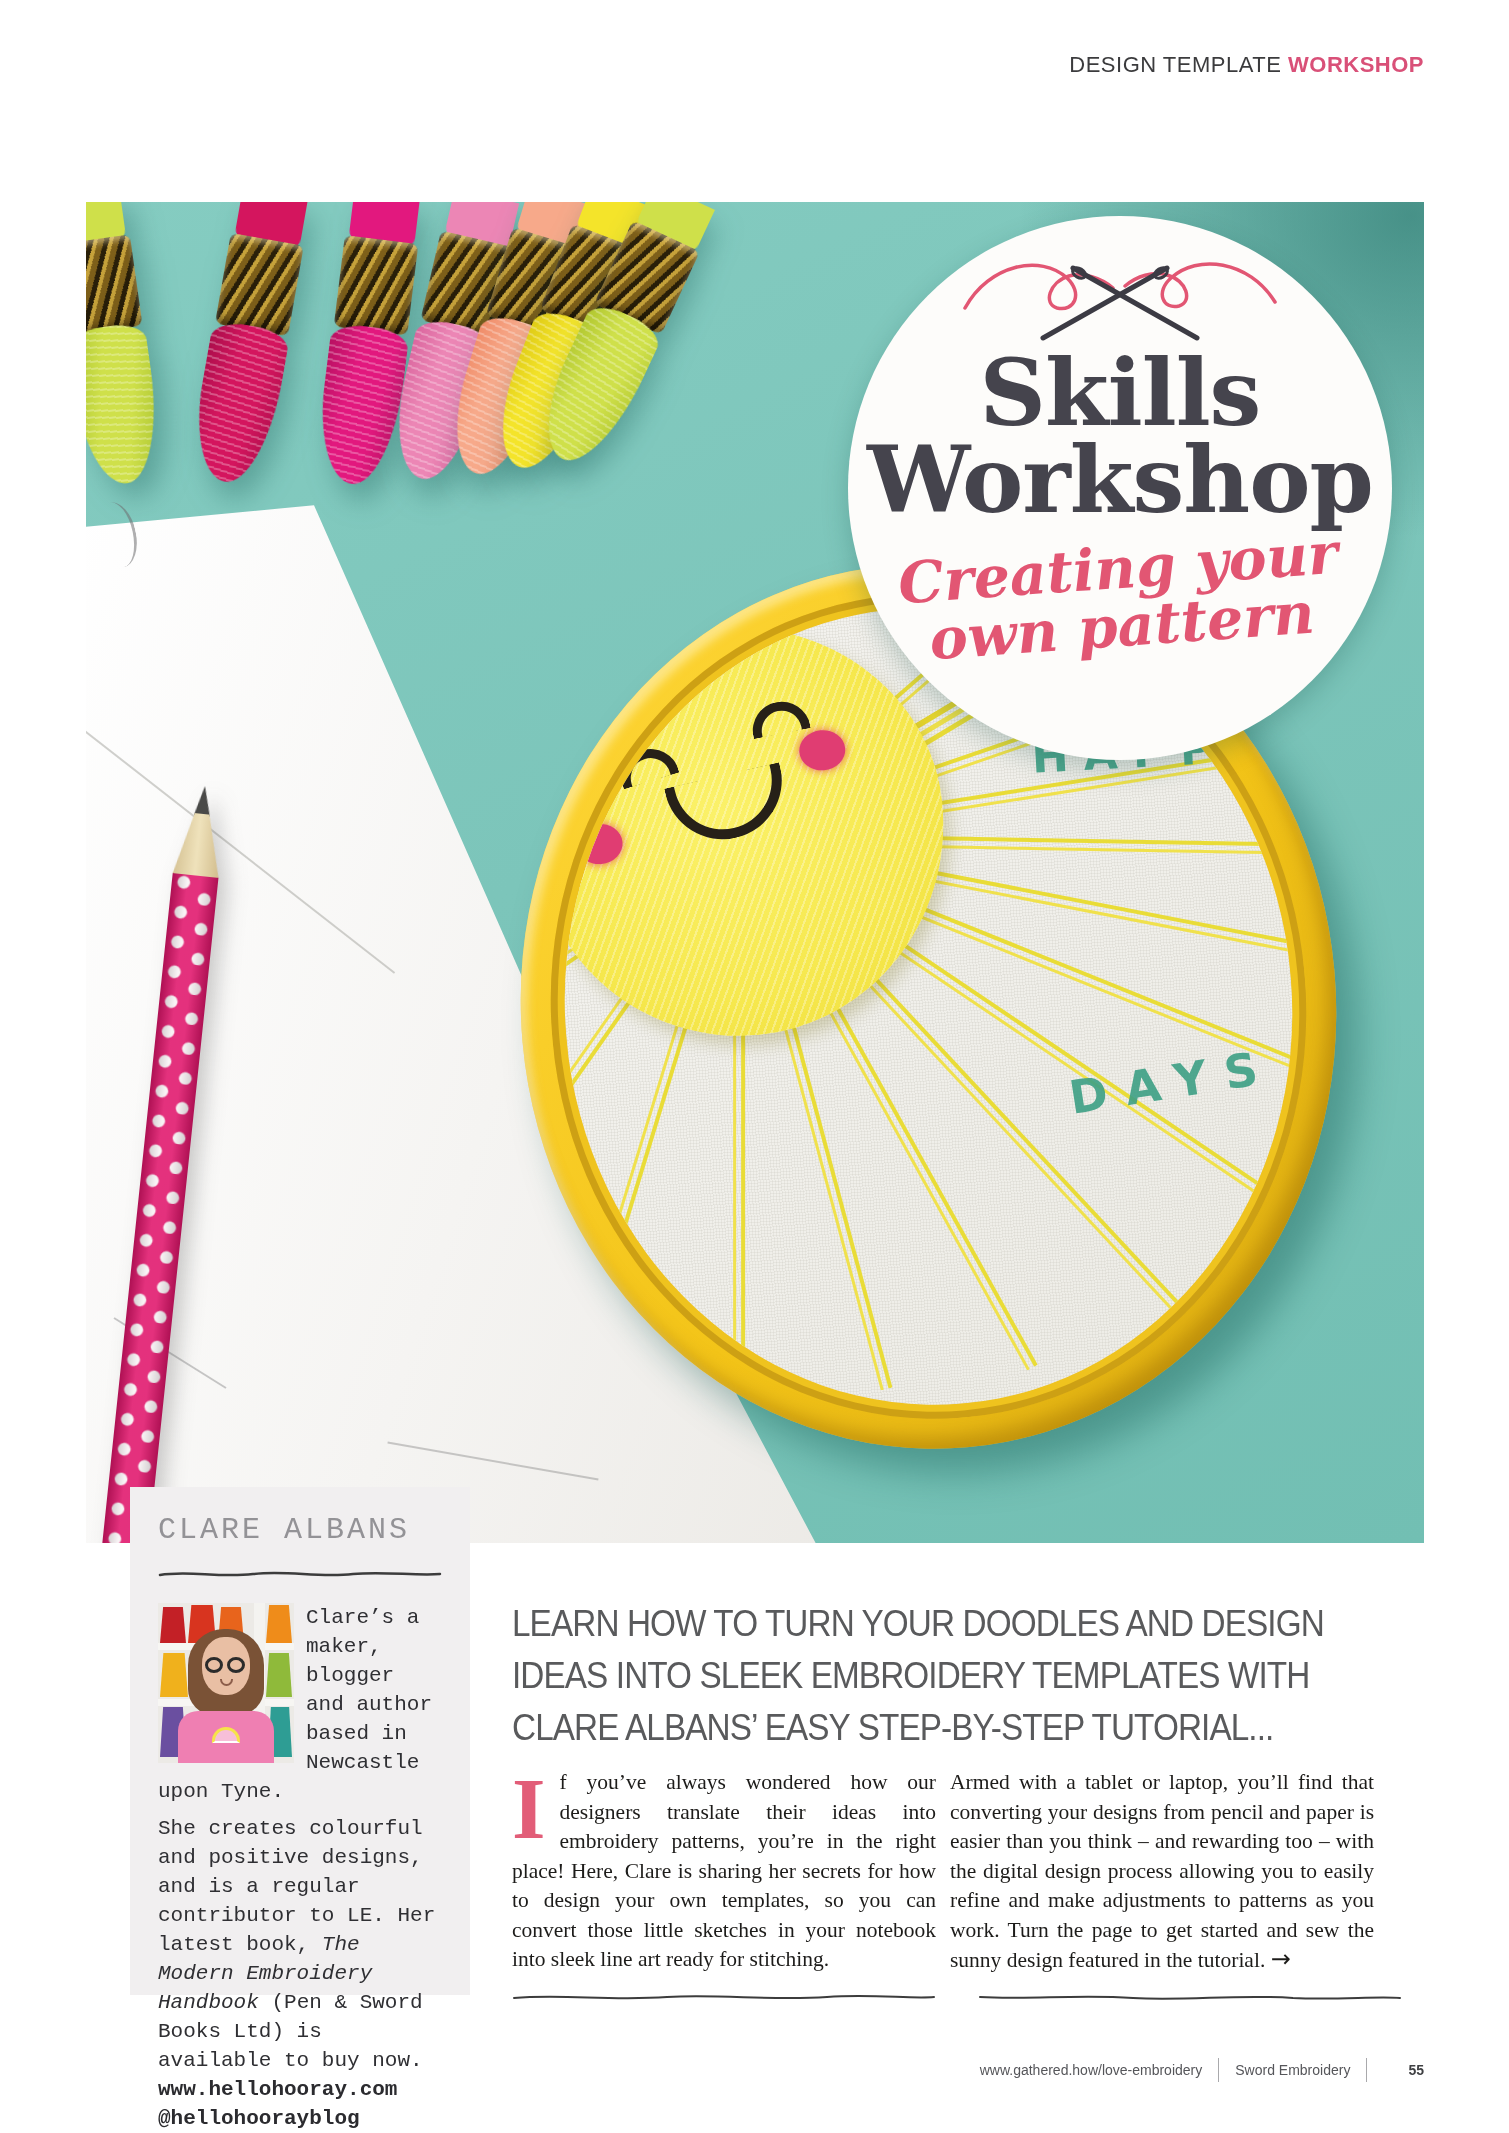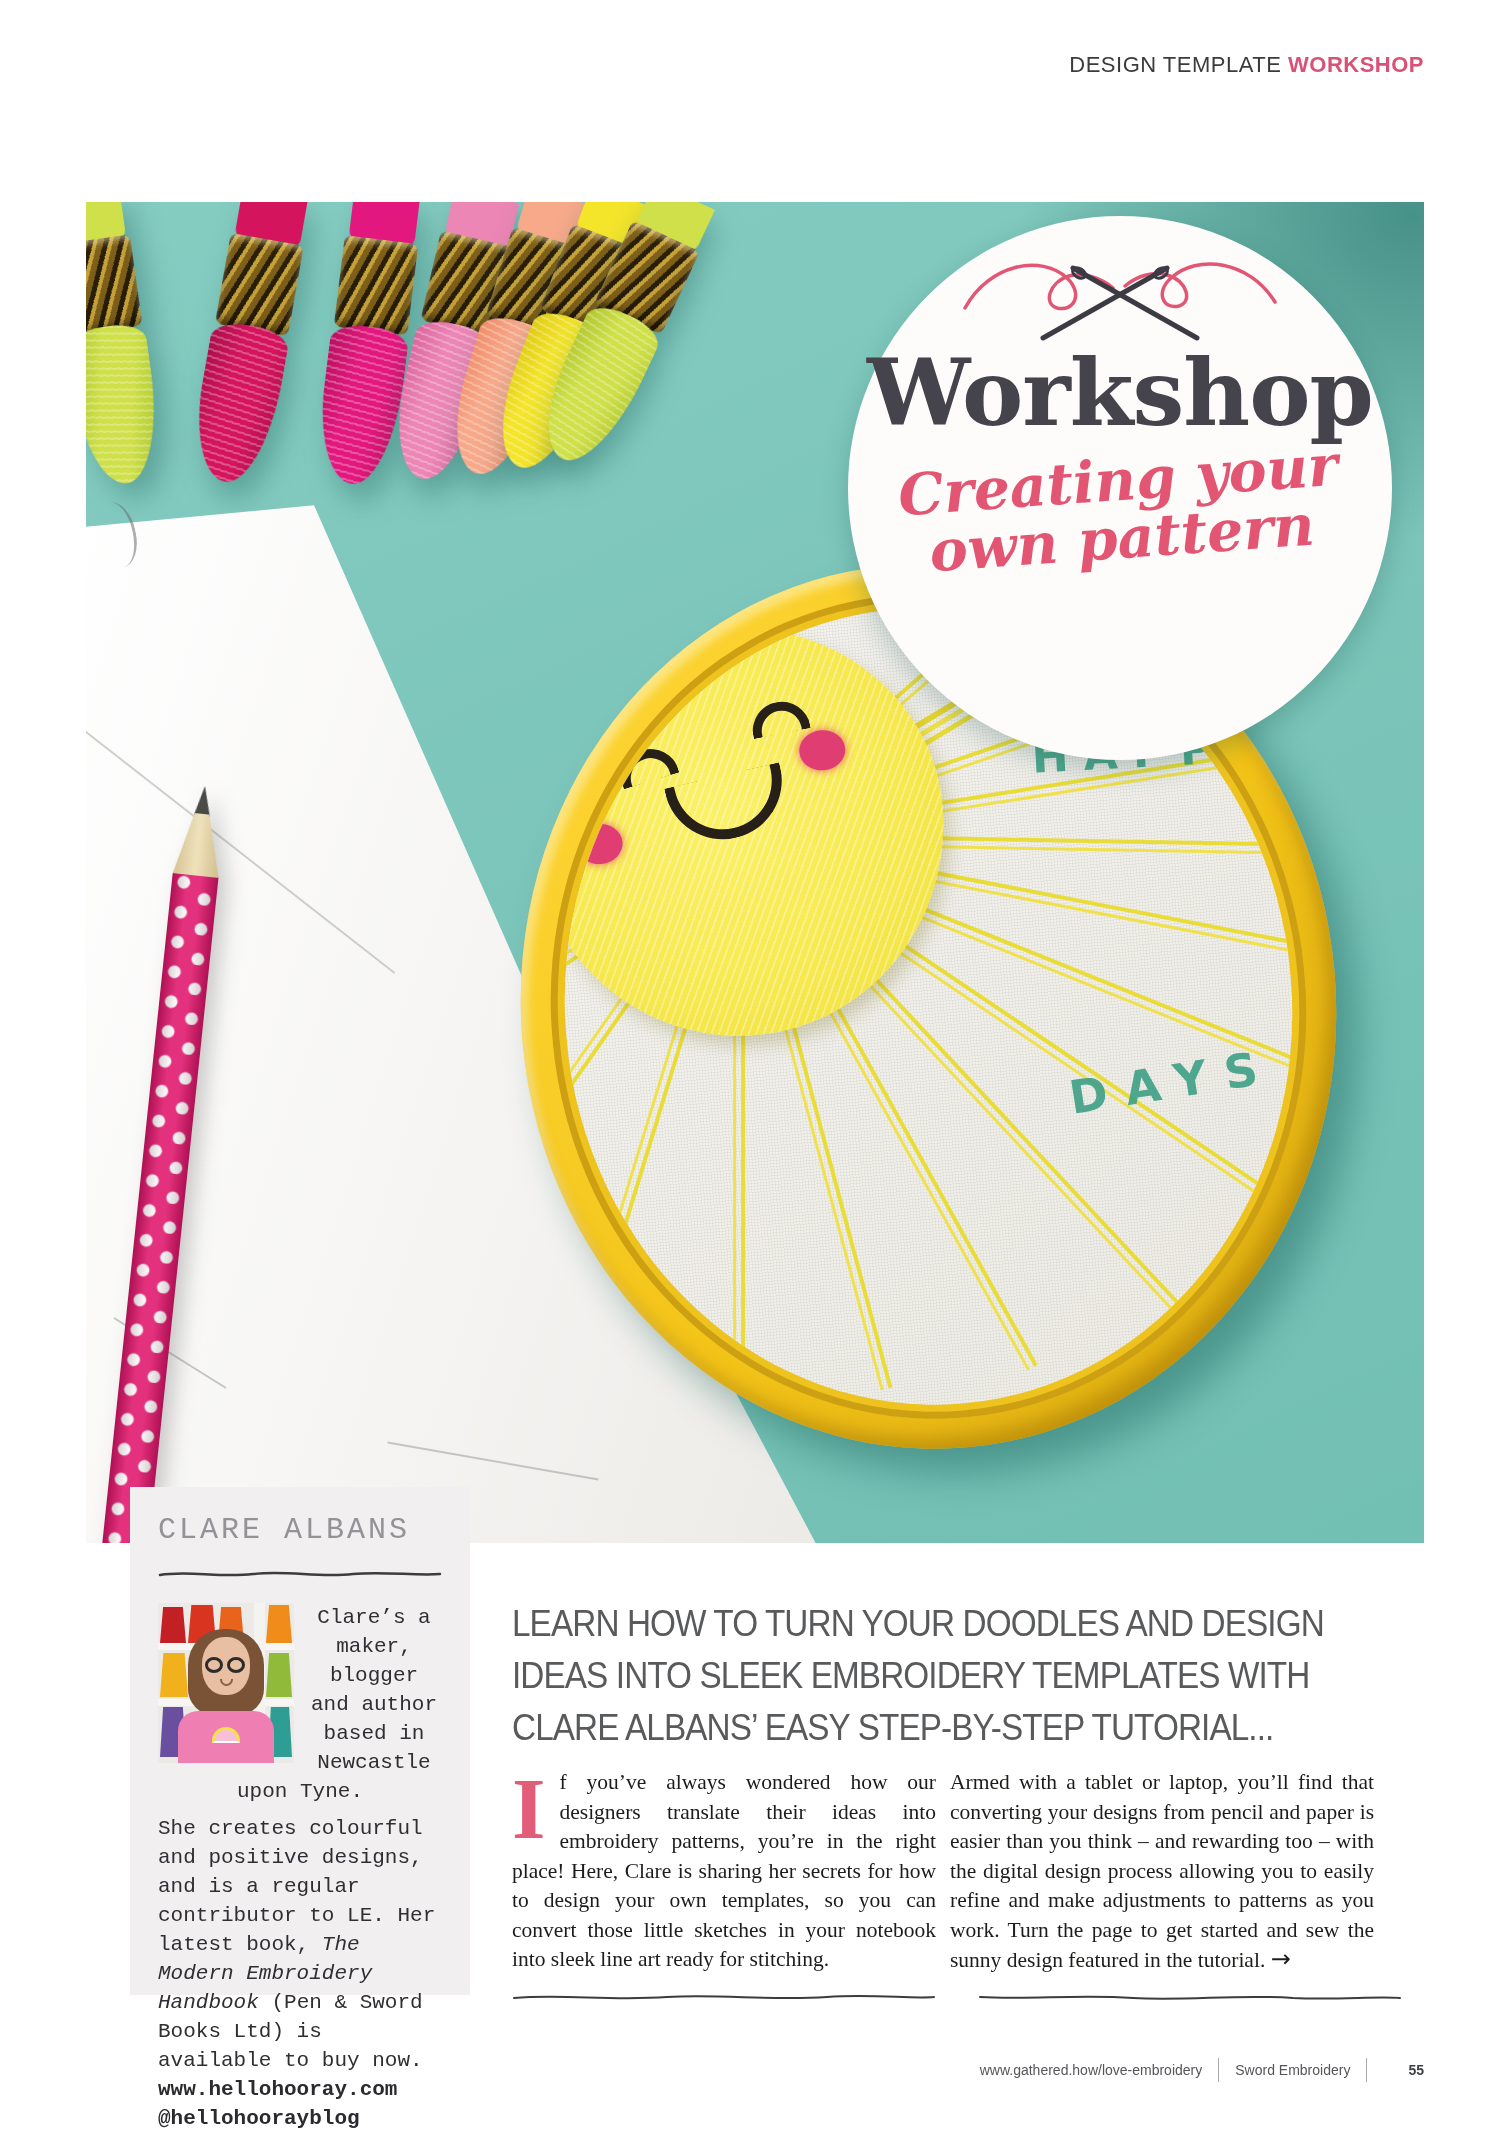--- a/index.html
+++ b/index.html
@@ -99,21 +99,21 @@
   .badge { position:absolute; left:762px; top:14px; width:544px; height:544px; border-radius:50%; background:#fdfcfa;
       box-shadow:0 10px 26px rgba(20,80,72,.25); text-align:center; z-index:8; }
   .badge-title { font-family:"DejaVu Serif", serif; font-weight:bold; color:#45444d; font-size:92px; line-height:.95; letter-spacing:-1px; }
   .badge-emblem { margin-top:26px; }
   .badge-script { margin-top:14px; transform:rotate(-4deg); font-family:"DejaVu Serif", serif; font-style:italic; font-weight:bold; color:#e25673; font-size:57px; line-height:1.02; }
 
   
   .sidebar { position:absolute; left:130px; top:1487px; width:340px; height:508px; background:#f1eff0; z-index:10; padding:26px 28px 0;font-family:Liberation Mono, monospace; }
   .sidebar-name { font-size:30px; font-weight:400; letter-spacing:3px; color:#939296; }
   .sidebar .wavy { margin-top:20px; }
-  .author-row { margin-top:18px; overflow:hidden;text-align:center; }
+  .author-row { margin-top:18px; overflow:hidden; }
   .author-photo { float:left; width:136px; height:160px; margin-right:12px; position:relative; background:#eceae6; overflow:hidden; }
   .shelfboard { position:absolute; left:0; width:100%; height:7px; background:#f7f6f3; z-index:2; }
   .cone { position:absolute; clip-path:polygon(12% 0, 88% 0, 100% 100%, 0 100%); z-index:1; }
   .post { position:absolute; left:96px; top:0; width:11px; height:100%; background:#f4f3f0; z-index:2; }
   .hair { position:absolute; left:30px; top:26px; width:76px; height:86px; background:#7a5236; border-radius:36px 36px 26px 26px; z-index:3; }
   .face { position:absolute; left:44px; top:34px; width:48px; height:58px; background:#e9bfa4; border-radius:46%; z-index:4; }
   .spec { position:absolute; top:20px; width:18px; height:16px; border:3px solid #2b2b2b; border-radius:50%; z-index:5; }
   .spec.l { left:3px; } .spec.r { left:25px; }
   .grin { position:absolute; left:18px; top:42px; width:13px; height:7px; border:2px solid #8c5d4a; border-top:0; border-radius:0 0 12px 12px; z-index:5; }
   .shirt { position:absolute; left:20px; top:108px; width:96px; height:52px; background:#ef7fb2; border-radius:20px 20px 0 0; z-index:3; }
@@ -234,20 +234,21 @@
       <div class="badge-emblem">
         <svg width="330" height="104" viewBox="0 0 330 104">
           <path d="M10,66 C34,22 86,12 112,36 C128,51 120,70 102,66 C88,62 94,40 114,34 C128,30 146,36 158,46" stroke="#e25673" stroke-width="3.5" fill="none" stroke-linecap="round"></path>
           <path d="M320,60 C294,18 242,12 216,36 C200,50 208,68 224,64 C238,60 232,38 212,33 C198,29 182,34 170,44" stroke="#e25673" stroke-width="3.5" fill="none" stroke-linecap="round"></path>
           <path d="M88,96 L212,26" stroke="#3c3b44" stroke-width="5" stroke-linecap="round"></path>
           <path d="M118,26 L242,96" stroke="#3c3b44" stroke-width="5" stroke-linecap="round"></path>
           <ellipse cx="206" cy="31" rx="7" ry="4.5" transform="rotate(-30 206 31)" fill="none" stroke="#3c3b44" stroke-width="3"></ellipse>
           <ellipse cx="124" cy="31" rx="7" ry="4.5" transform="rotate(30 124 31)" fill="none" stroke="#3c3b44" stroke-width="3"></ellipse>
         </svg>
       </div>
+      <div class="badge-title">Skills</div>
       <div class="badge-title">Workshop</div>
       <div class="badge-script">
         <div>Creating your</div>
         <div>own pattern</div>
       </div>
     </div>
   </div>
 
   <div class="sidebar">
     <div class="sidebar-name">CLARE ALBANS</div>

